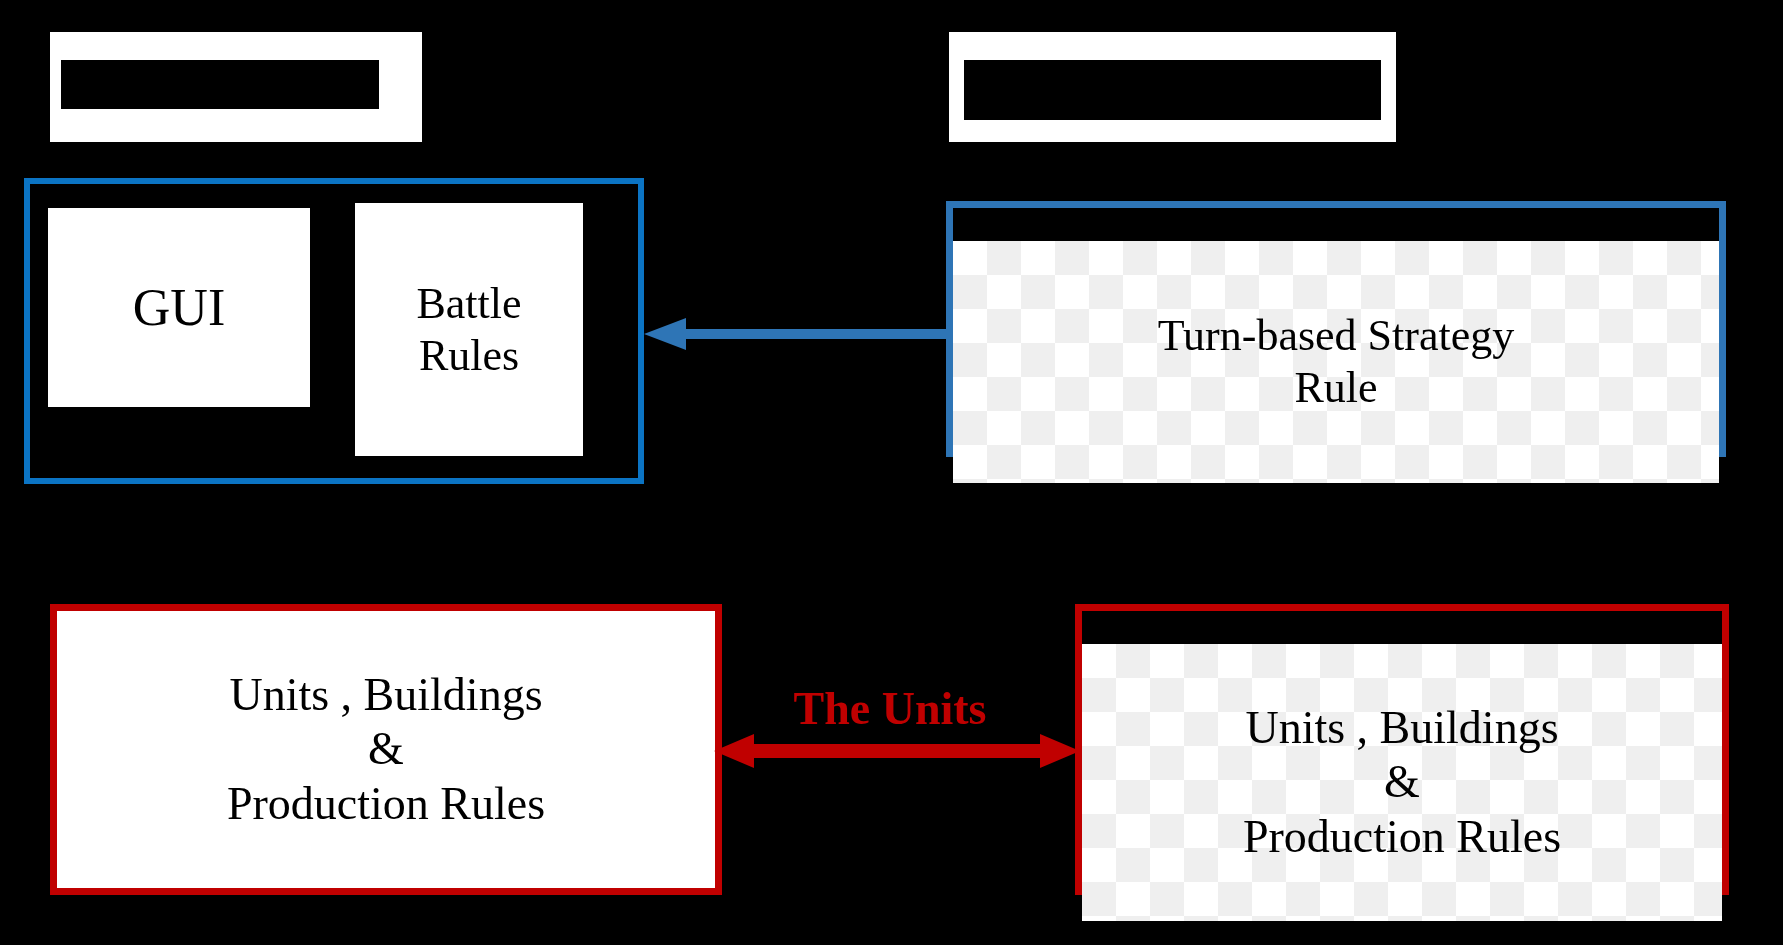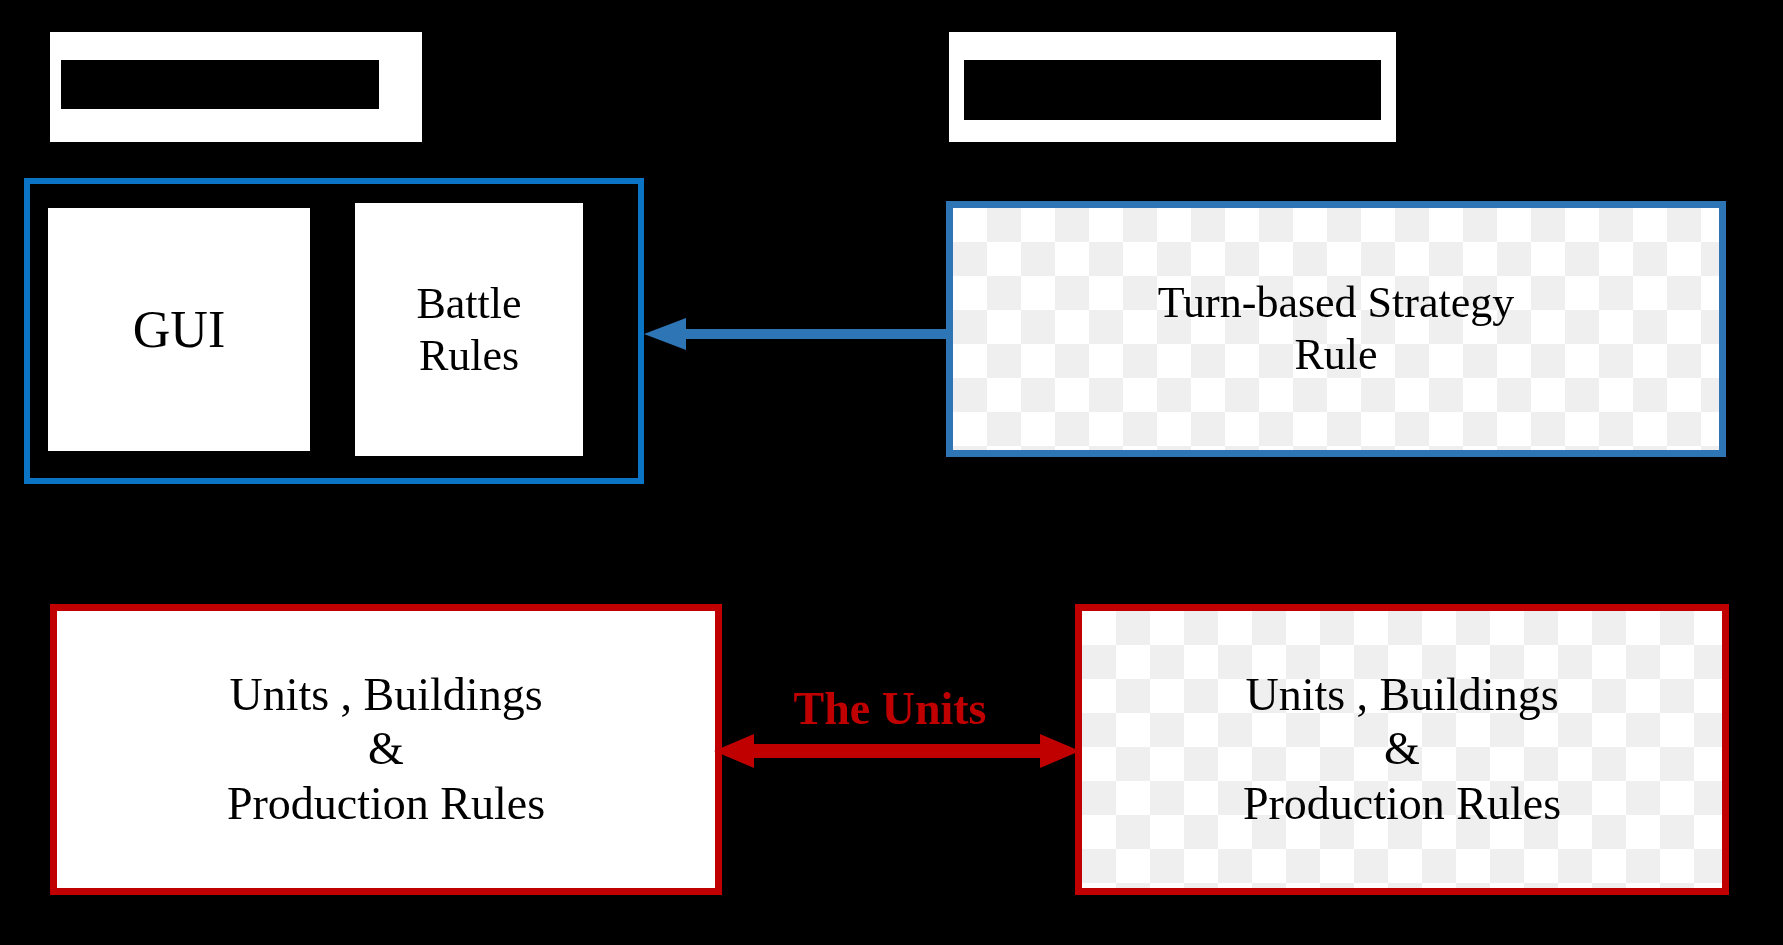--- a/index.html
+++ b/index.html
@@ -65,20 +65,21 @@
     justify-content: center;
     text-align: center;
     line-height: 1.18;
     color: #000000;
     background-color: #ffffff;
     background-image:
       linear-gradient(45deg, #efefef 25%, transparent 25%, transparent 75%, #efefef 75%),
       linear-gradient(45deg, #efefef 25%, transparent 25%, transparent 75%, #efefef 75%);
     background-size: 68px 68px;
     background-position: 0 0, 34px 34px;
+    margin-top: 33px;
   }
 
   .label-text {
     display: block;
     width: 100%;
     padding: 0 10px;
     box-sizing: border-box;
     white-space: pre-line;
   }
 
@@ -104,21 +105,21 @@
 
   </div>
 
   <div class="title-plate" style="left:949px; top:32px; width:447px; height:110px;">
     <div class="redaction-bar" style="left:15px; top:28px; width:417px; height:60px;"></div>
 
   </div>
 
   <div class="group-box blue-left" style="left:24px; top:178px; width:620px; height:306px;"></div>
 
-  <div class="panel" style="left:48px; top:208px; width:262px; height:243px; font-size:52px;">
+  <div class="panel" style="left:48px; top:208px; width:262px; height:199px; font-size:52px;">
     <span class="label-text">GUI</span>
   </div>
 
   <div class="panel" style="left:355px; top:203px; width:228px; height:253px; font-size:44px;">
     <span class="label-text">Battle
 Rules</span>
   </div>
 
   <div class="group-box blue-right" style="left:946px; top:201px; width:780px; height:256px;"></div>
 

